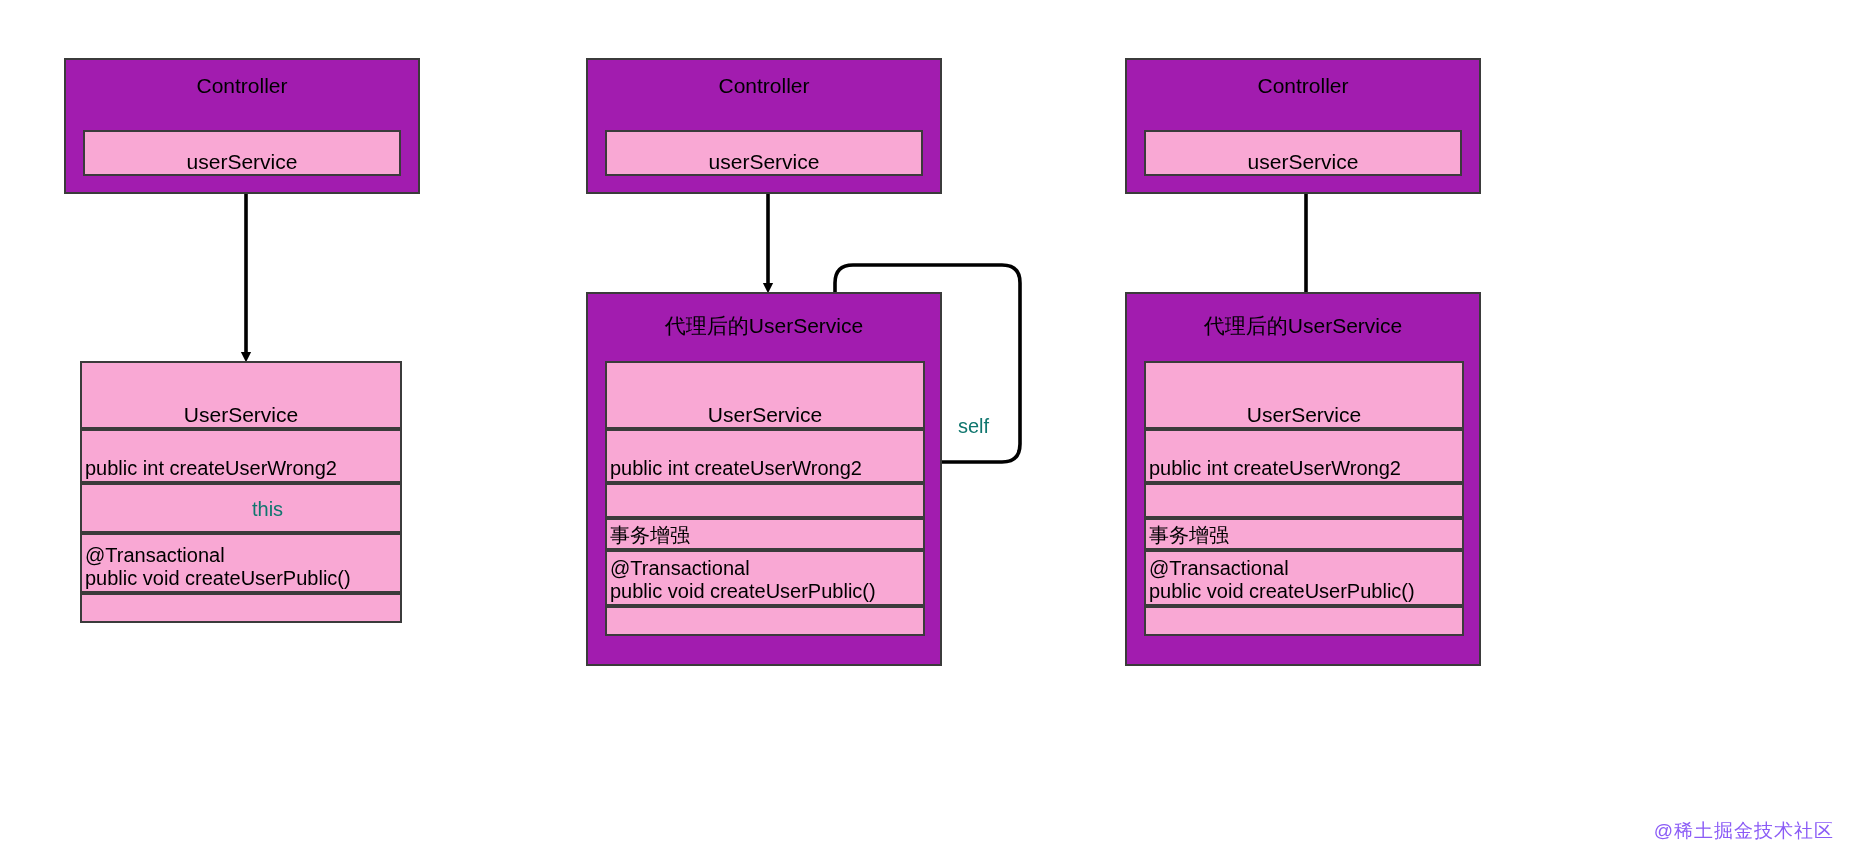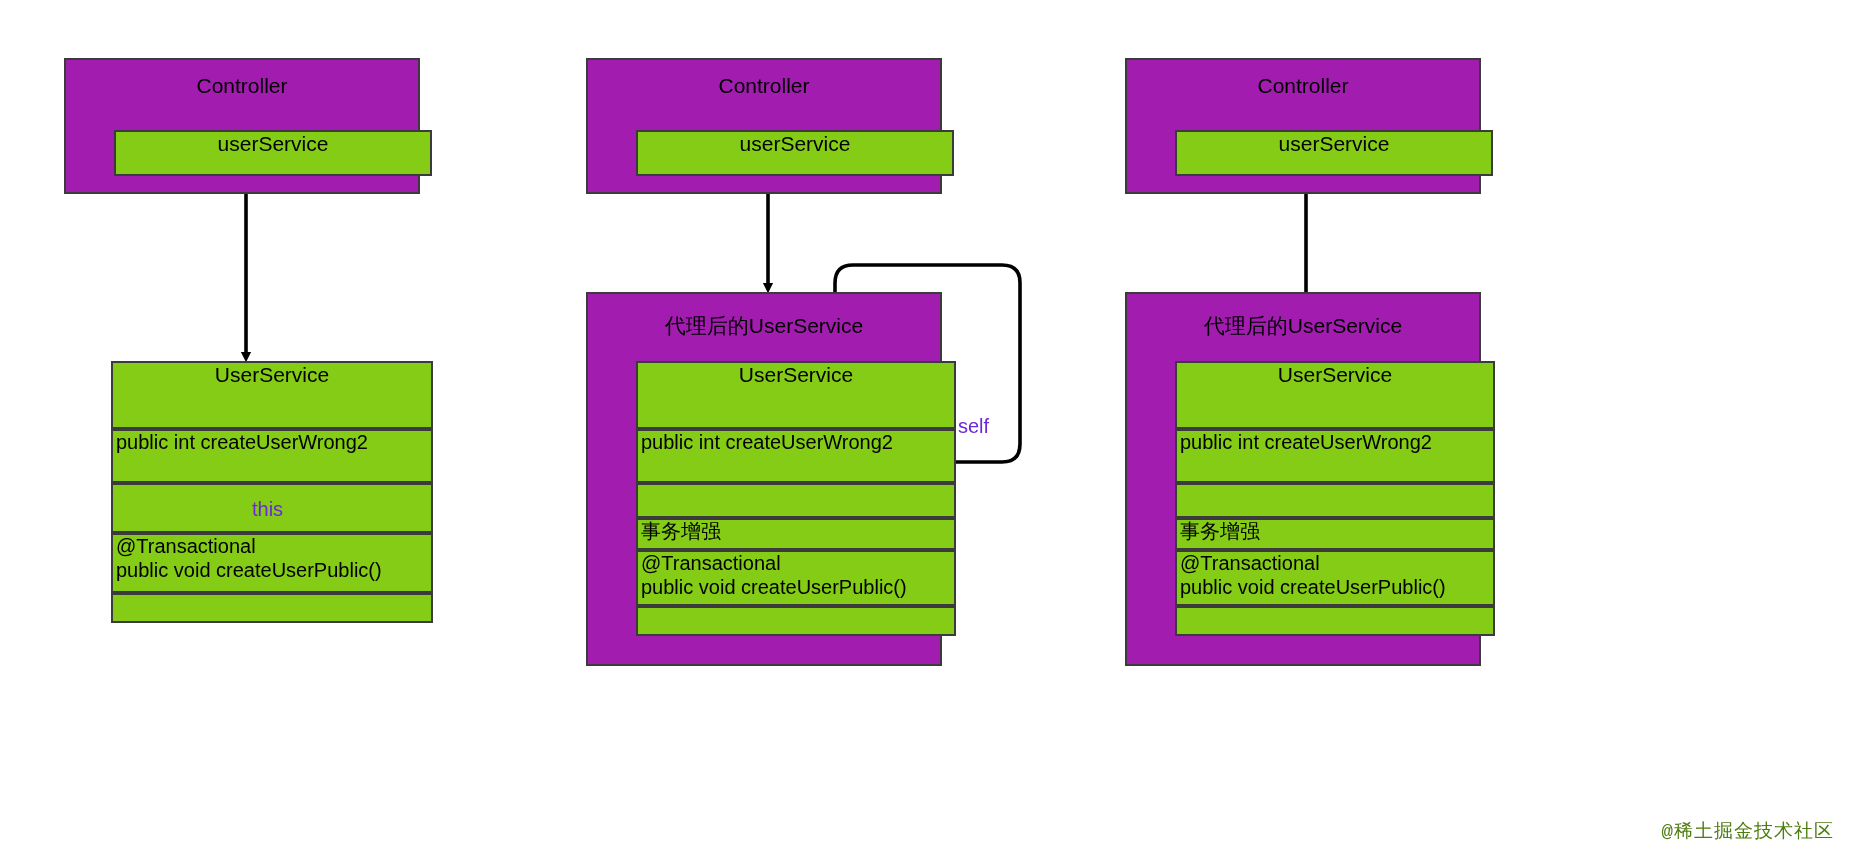--- a/index.html
+++ b/index.html
@@ -16,47 +16,46 @@
     position:absolute;
     border:2.5px solid #3b3b3b;
     background:#a21caf;
     box-sizing:border-box;
   }
   .outer{border-width:2.5px;}
 
   .row{
     position:absolute;
     border:2.5px solid #3b3b3b;
-    background:#84cc16;
+    background:#f9a8d4;
     box-sizing:border-box;
     display:flex;
-    align-items:flex-start;
-    margin-left:31px;
+    align-items:flex-end;
   }
   .row.center{justify-content:center;}
   .row.left{justify-content:flex-start;padding-left:3px;}
 
   .title-txt{font-size:21px;line-height:1.15;white-space:nowrap;}
   .cell-txt{font-size:20px;line-height:1.18;white-space:pre-line;}
 
   .edge-label{
     position:absolute;
     font-size:20px;
-    color:#6d28d9;
+    color:#0f766e;
     white-space:nowrap;
   }
 
   .watermark{
     position:absolute;
     right:26px;bottom:22px;
     font-size:19px;
-    color:#4d7c0f;
+    color:#8b5cf6;
     letter-spacing:1px;
     white-space:nowrap;
-    font-family:Liberation Mono, monospace;
+    font-family:Liberation Sans, sans-serif;
   }
 </style>
 </head>
 <body>
 
 <div class="canvas">
 
   <svg class="edges" viewBox="0 0 1860 866">
     <defs>
       <marker id="ah" markerWidth="12" markerHeight="12" refX="5.2" refY="6" orient="auto" markerUnits="userSpaceOnUse">

